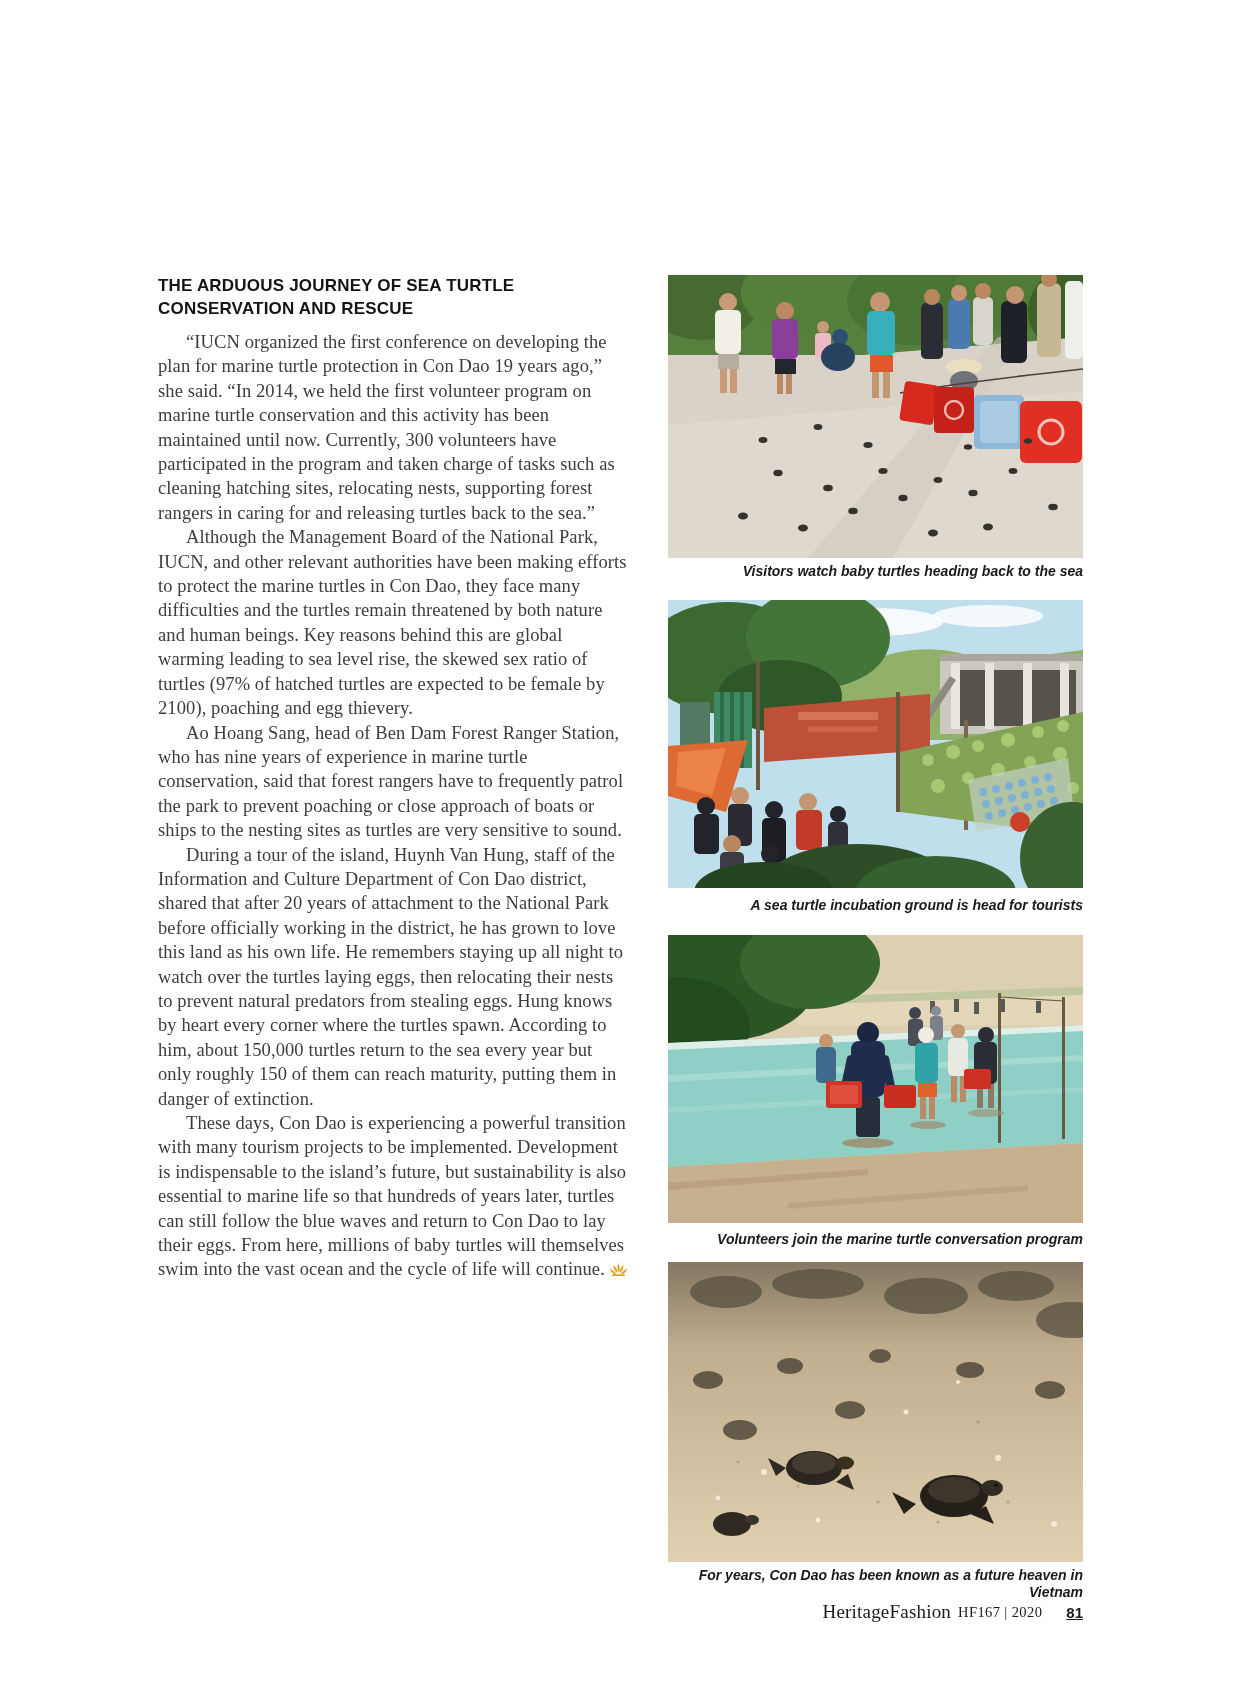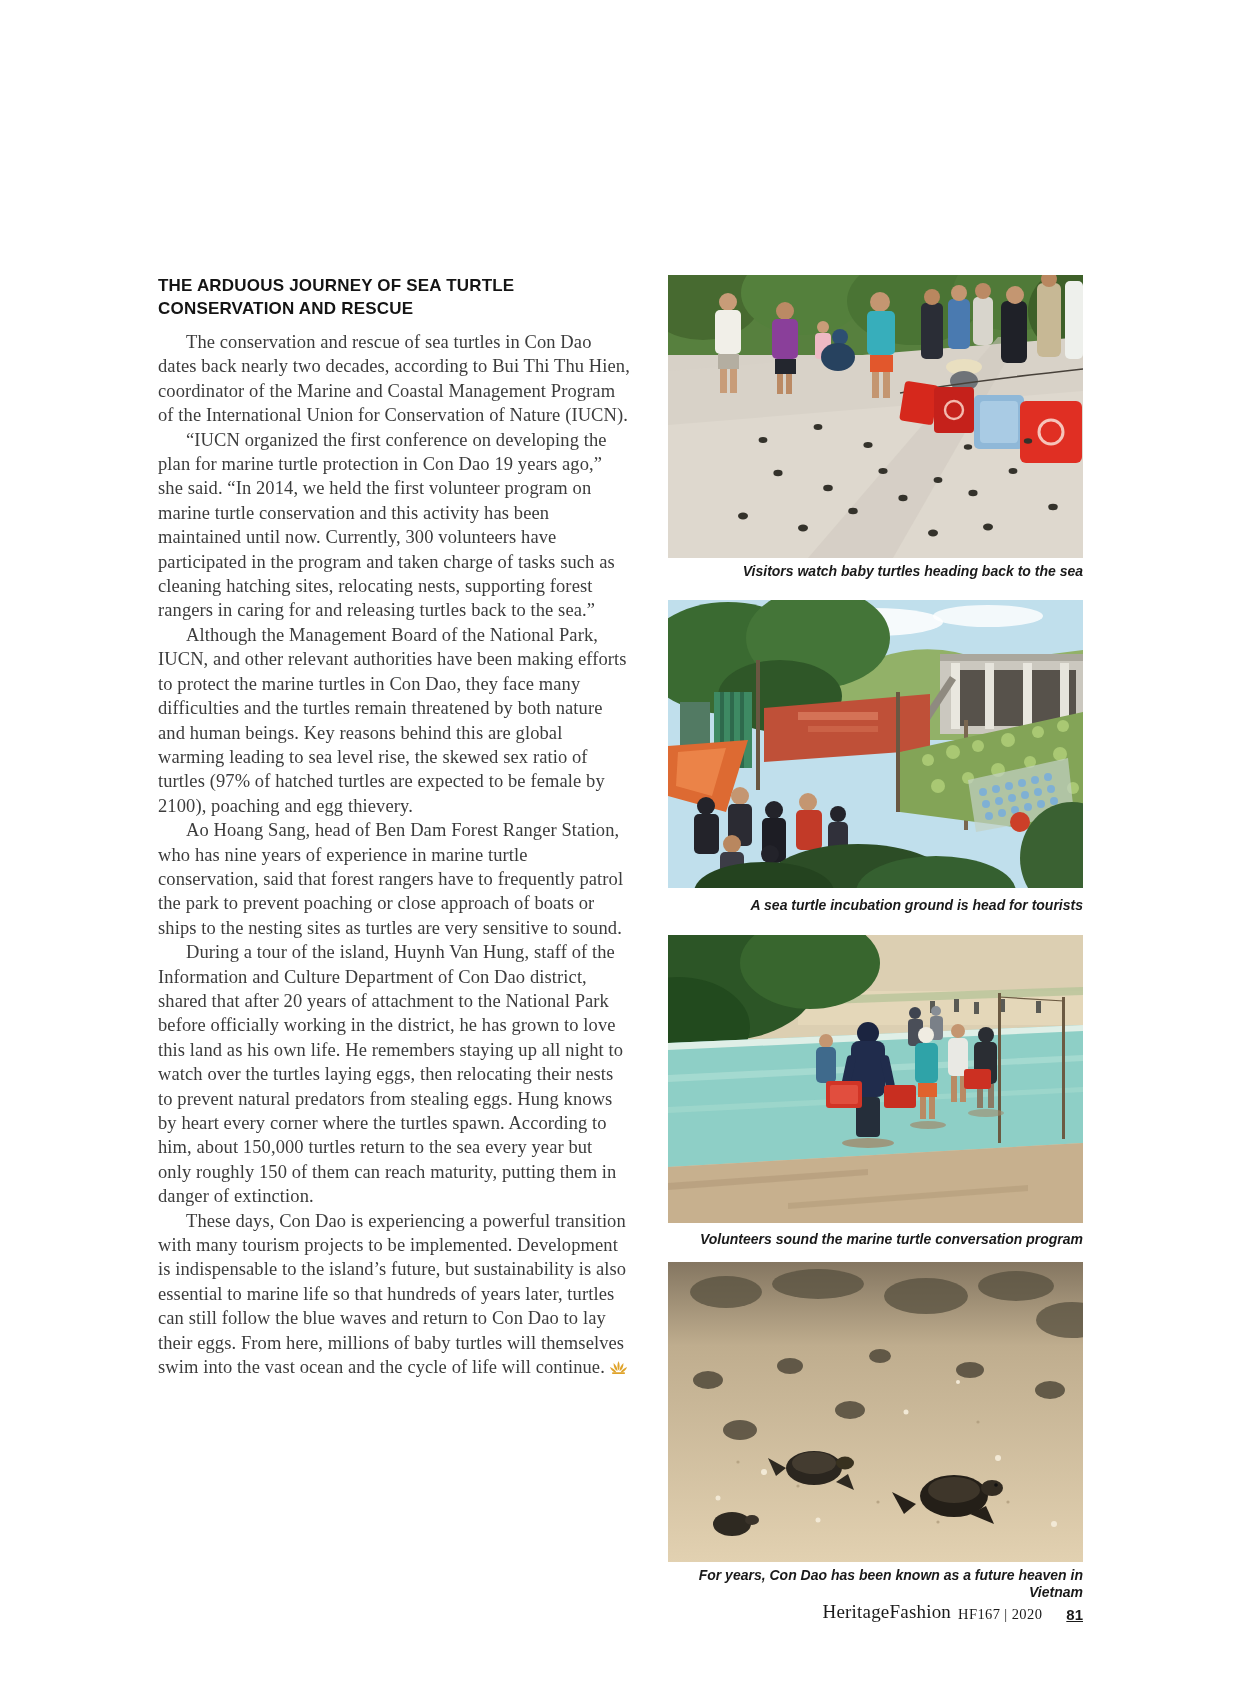--- a/index.html
+++ b/index.html
@@ -36,34 +36,33 @@
     font-size:14px; line-height:17px; color:#1a1a1a;font-weight:bold;
   }
   #caption1 { top:563px; }
   #caption2 { top:897px; }
   #caption3 { top:1231px; }
   #caption4 { top:1567px; }
 
   
   .footer {
     position:absolute; top:1601px; right:178px;
-    display:flex; align-items:flex-end; color:#1a1a1a;
+    display:flex; align-items:center; color:#1a1a1a;
   }
   .magazine-name { font-family:"Liberation Serif", serif; font-size:19px; letter-spacing:0.2px; }
   .issue-label { font-family:Liberation Serif, serif; font-size:14.5px; letter-spacing:0.4px; margin-left:7px; }
   .page-number { font-family:"Liberation Sans", sans-serif; font-weight:bold; font-size:15px; margin-left:24px;text-decoration:underline; }
 </style>
 </head>
 <body>
 
 <div class="page">
 
   <div class="article-col">
     <h2 class="article-heading">THE ARDUOUS JOURNEY OF SEA TURTLE CONSERVATION AND RESCUE</h2>
-    <p class="body-p">The conservation and rescue of sea turtles in Con Dao dates back nearly two decades, according to Bui Thi Thu Hien, coordinator of the Marine and Coastal Management Program of the International Union for Conservation of Nature (IUCN).</p>
     <p class="body-p">“IUCN organized the first conference on developing the plan for marine turtle protection in Con Dao 19 years ago,” she said. “In 2014, we held the first volunteer program on marine turtle conservation and this activity has been maintained until now. Currently, 300 volunteers have participated in the program and taken charge of tasks such as cleaning hatching sites, relocating nests, supporting forest rangers in caring for and releasing turtles back to the sea.”</p>
     <p class="body-p">Although the Management Board of the National Park, IUCN, and other relevant authorities have been making efforts to protect the marine turtles in Con Dao, they face many difficulties and the turtles remain threatened by both nature and human beings. Key reasons behind this are global warming leading to sea level rise, the skewed sex ratio of turtles (97% of hatched turtles are expected to be female by 2100), poaching and egg thievery.</p>
     <p class="body-p">Ao Hoang Sang, head of Ben Dam Forest Ranger Station, who has nine years of experience in marine turtle conservation, said that forest rangers have to frequently patrol the park to prevent poaching or close approach of boats or ships to the nesting sites as turtles are very sensitive to sound.</p>
     <p class="body-p">During a tour of the island, Huynh Van Hung, staff of the Information and Culture Department of Con Dao district, shared that after 20 years of attachment to the National Park before officially working in the district, he has grown to love this land as his own life. He remembers staying up all night to watch over the turtles laying eggs, then relocating their nests to prevent natural predators from stealing eggs. Hung knows by heart every corner where the turtles spawn. According to him, about 150,000 turtles return to the sea every year but only roughly 150 of them can reach maturity, putting them in danger of extinction.</p>
     <p class="body-p"><span>These days, Con Dao is experiencing a powerful transition with many tourism projects to be implemented. Development is indispensable to the island’s future, but sustainability is also essential to marine life so that hundreds of years later, turtles can still follow the blue waves and return to Con Dao to lay their eggs. From here, millions of baby turtles will themselves swim into the vast ocean and the cycle of life will continue.</span><svg class="lotus-icon" width="17" height="13" viewBox="0 0 17 13">
           <g fill="#DFA32A">
             <path d="M8.5 0 C10 3 10 7 8.5 9.5 C7 7 7 3 8.5 0 Z"></path>
             <path d="M3.5 2 C6 4 7.5 7 7.5 10 C5 9 3.5 6 3.5 2 Z"></path>
             <path d="M13.5 2 C11 4 9.5 7 9.5 10 C12 9 13.5 6 13.5 2 Z"></path>
             <path d="M0 6 C2.5 7 5.5 9 6.5 11.5 C4 11.5 1 9.5 0 6 Z"></path>
@@ -303,21 +302,21 @@
       <rect x="176" y="120" width="9" height="34" rx="4" fill="#202c4c" transform="rotate(12 180 137)"></rect>
       <rect x="215" y="120" width="9" height="34" rx="4" fill="#202c4c" transform="rotate(-12 220 137)"></rect>
       <rect x="158" y="146" width="36" height="27" rx="3" fill="#d13426"></rect>
       <rect x="162" y="150" width="28" height="19" rx="2" fill="#e85a48" opacity="0.7"></rect>
       <rect x="216" y="150" width="32" height="23" rx="3" fill="#c82e20"></rect>
       <ellipse cx="200" cy="208" rx="26" ry="5" fill="#a08a6c" opacity="0.8"></ellipse>
       <ellipse cx="260" cy="190" rx="18" ry="4" fill="#a08a6c" opacity="0.7"></ellipse>
       <ellipse cx="318" cy="178" rx="18" ry="4" fill="#a08a6c" opacity="0.6"></ellipse>
     </svg>
   </figure>
-  <div class="caption" id="caption3">Volunteers sound the marine turtle conversation program</div>
+  <div class="caption" id="caption3">Volunteers join the marine turtle conversation program</div>
 
   <figure class="photo" id="photo4" style="margin:0">
     <svg viewBox="0 0 415 300" preserveAspectRatio="none">
       <defs>
         <linearGradient id="sandGrad" x1="0" y1="0" x2="0" y2="1">
           <stop offset="0" stop-color="#847661"></stop>
           <stop offset="0.28" stop-color="#bfad8e"></stop>
           <stop offset="1" stop-color="#e2d1b1"></stop>
         </linearGradient>
       </defs>

